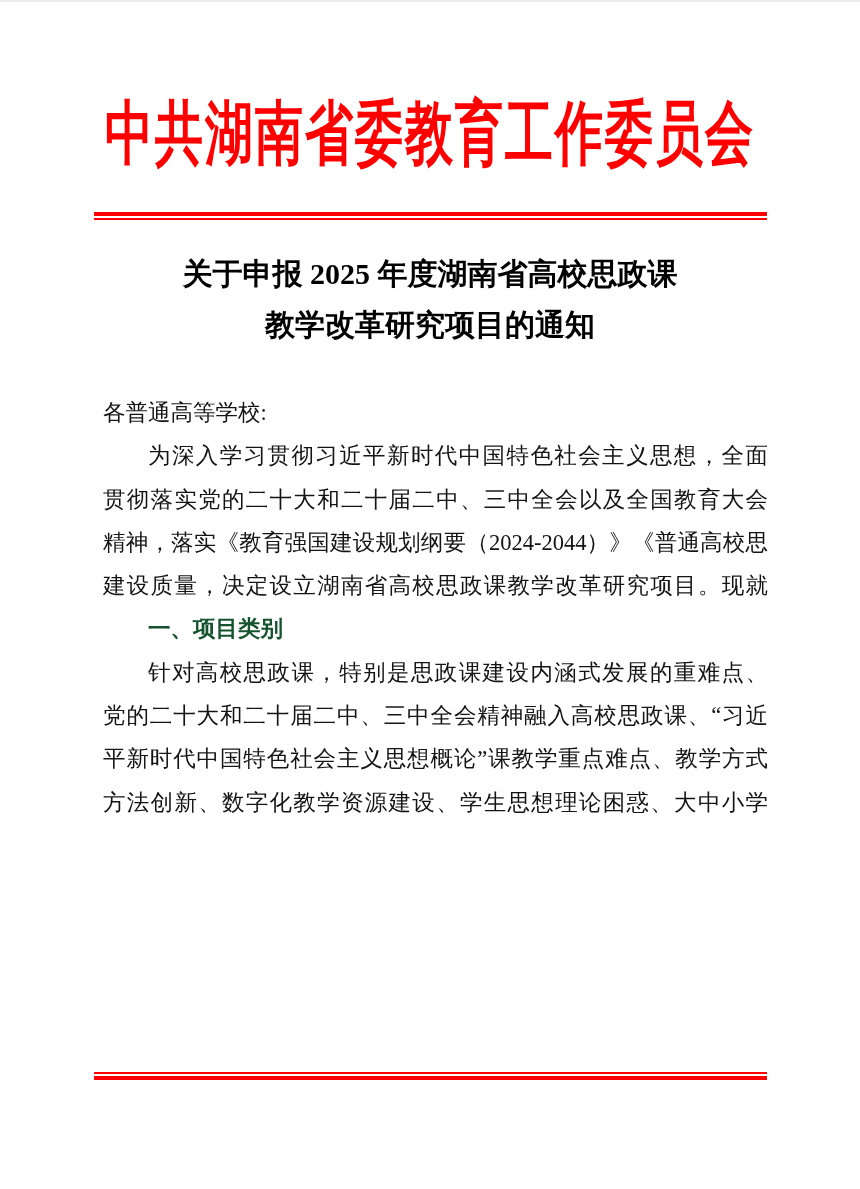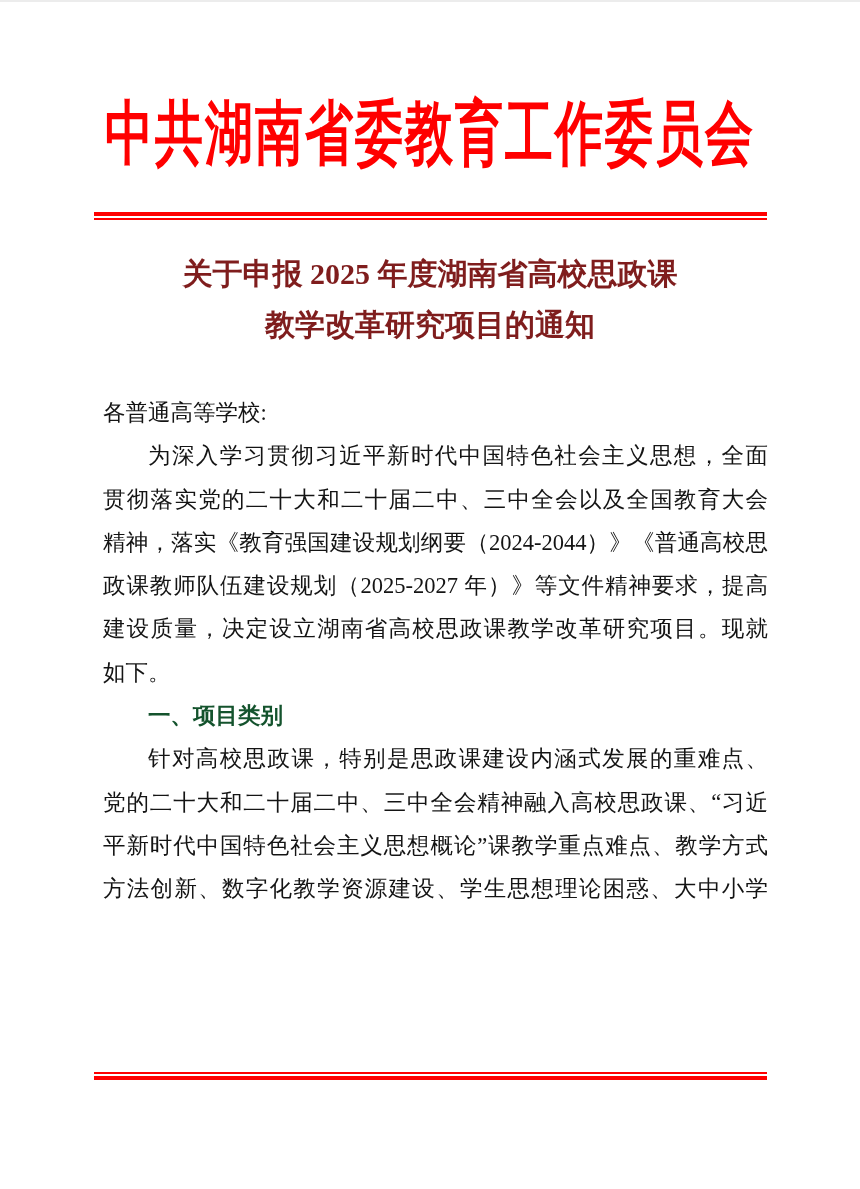--- a/index.html
+++ b/index.html
@@ -44,21 +44,21 @@
   
   .doc-title {
     position: absolute;
     top: 246px;
     left: 0;
     width: 100%;
     text-align: center;
     font-size: 30px;
     font-weight: bold;
     line-height: 51px;
-    color: #7f1d1d;
+    color: #000000;
   }
   
   .body-text {
     position: absolute;
     top: 389px;
     left: 103px;
     width: 665px;
     font-size: 22.5px;
     line-height: 43.3px;
     color: #141414;
@@ -93,23 +93,21 @@
   <div class="doc-title">
     <div>关于申报 2025 年度湖南省高校思政课</div>
     <div>教学改革研究项目的通知</div>
   </div>
 
   <div class="body-text">
     <div class="line">各普通高等学校:</div>
     <div class="line just indent">为深入学习贯彻习近平新时代中国特色社会主义思想，全面</div>
     <div class="line just">贯彻落实党的二十大和二十届二中、三中全会以及全国教育大会</div>
     <div class="line just">精神，落实《教育强国建设规划纲要（2024-2044）》《普通高校思</div>
-    <div class="line just">政课教师队伍建设规划（2025-2027 年）》等文件精神要求，提高</div>
     <div class="line just">建设质量，决定设立湖南省高校思政课教学改革研究项目。现就</div>
-    <div class="line">如下。</div>
     <div class="line heading indent">一、项目类别</div>
     <div class="line just indent">针对高校思政课，特别是思政课建设内涵式发展的重难点、</div>
     <div class="line just">党的二十大和二十届二中、三中全会精神融入高校思政课、“习近</div>
     <div class="line just">平新时代中国特色社会主义思想概论”课教学重点难点、教学方式</div>
     <div class="line just">方法创新、数字化教学资源建设、学生思想理论困惑、大中小学</div>
   </div>
 
   <div class="rule rule-bottom">
     <div class="thin"></div>
     <div class="gap"></div>

